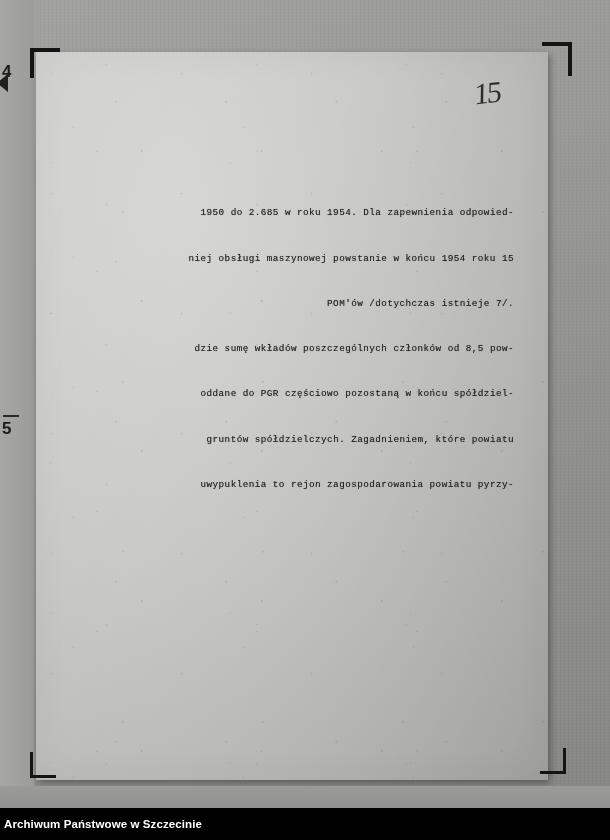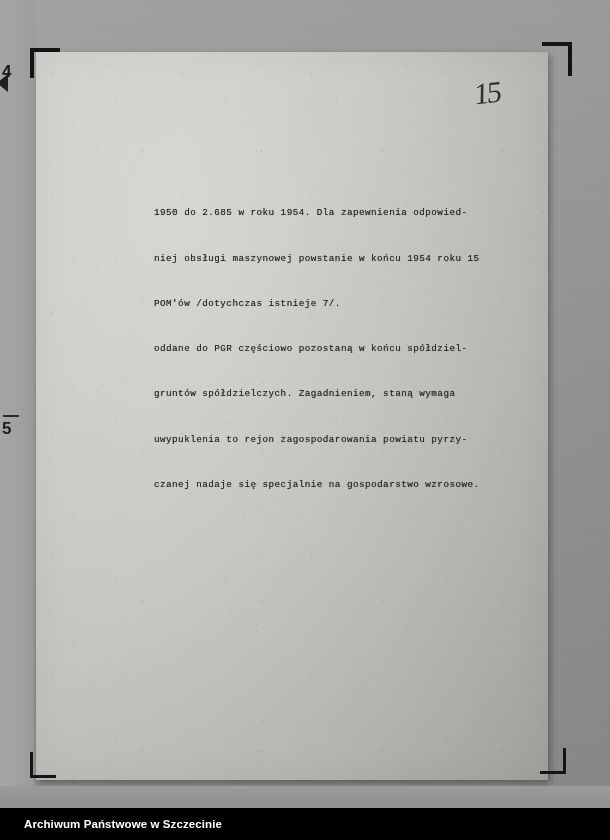--- a/index.html
+++ b/index.html
@@ -158,40 +158,40 @@
     width: 360px;
     font-family: "Liberation Mono", "DejaVu Sans Mono", monospace;
     font-size: 9.3px;
     line-height: 15.1px;
     color: #232323;
     letter-spacing: .45px;
     white-space: pre;
     text-shadow: 0 0 .7px rgba(40,40,40,.55);
     z-index: 3;
   }
-  .typescript .ln { display: block; min-height: 15.1px; }
+  .typescript .ln { display: block; min-height: 15.1px; text-align: right; }
 
   
   .footer-bar {
     position: absolute;
     left: 0;
     bottom: 0;
     width: 610px;
     height: 32px;
     background: #000000;
     display: flex;
     align-items: center;
     z-index: 10;
   }
   .footer-bar .credit {
     color: #ffffff;
     font-family: "Liberation Sans", sans-serif;
     font-size: 11.5px;
     font-weight: 700;
-    padding-left: 24px;
+    padding-left: 4px;
     letter-spacing: .1px;
   }
 
   
   .bed-edge {
     position: absolute;
     left: 0;
     bottom: 32px;
     width: 610px;
     height: 22px;
@@ -236,24 +236,24 @@
 
   <div class="sheet">
 
     <div class="folio">15</div>
 
     <div class="typescript">
 
       <span class="ln"><span>1950 do 2.685 w roku 1954. Dla zapewnienia odpowied-</span></span>
       <span class="ln">niej obsługi maszynowej powstanie w końcu 1954 roku 15</span>
       <span class="ln">POM'ów /dotychczas istnieje 7/.</span>
+      <span class="ln">dzie sumę wkładów poszczególnych członków od 8,5 pow-</span>
       <span class="ln">oddane do PGR częściowo pozostaną w końcu spółdziel-</span>
-      <span class="ln">gruntów spółdzielczych. Zagadnieniem, staną wymaga</span>
+      <span class="ln">gruntów spółdzielczych. Zagadnieniem, które powiatu</span>
       <span class="ln">uwypuklenia to rejon zagospodarowania powiatu pyrzy-</span>
-      <span class="ln">czanej nadaje się specjalnie na gospodarstwo wzrosowe.</span>
       
       
       
       
       
       
       
 
       
 

